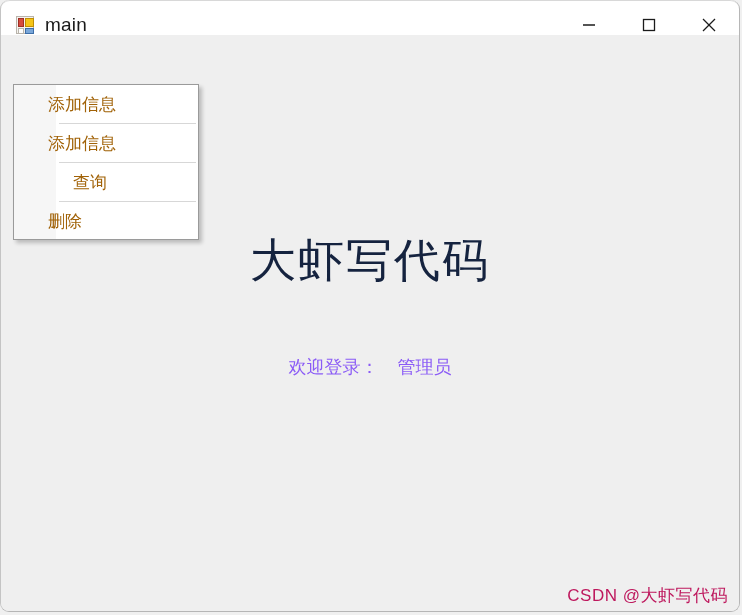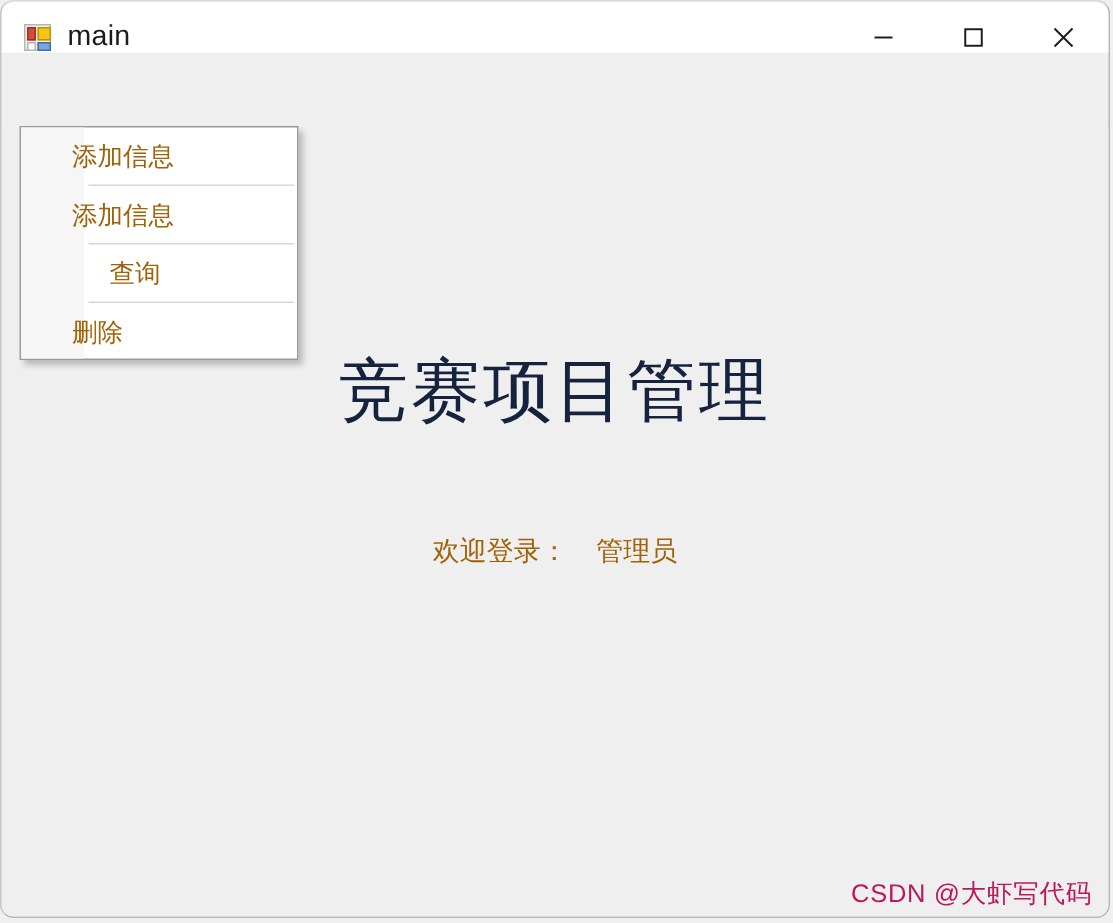--- a/index.html
+++ b/index.html
@@ -211,21 +211,21 @@
     white-space: nowrap;
   }
   #welcome-row {
     position: absolute;
     left: 0;
     top: 270px;
     width: 100%;
     text-align: center;
     font-family: "Liberation Sans", sans-serif;
     font-size: 18px;
-    color: #a16207;
+    color: #8b5cf6;
     white-space: nowrap;
   }
   #welcome-label { margin-right: 14px; }
 
   
   #watermark {
     position: absolute;
     right: 14px;
     bottom: 8px;
     font-size: 17px;
@@ -275,21 +275,21 @@
         <svg width="24" height="24" viewBox="0 0 24 24">
           <line x1="6" y1="6" x2="18" y2="18" stroke="#1b1b1b" stroke-width="1.3"></line>
           <line x1="18" y1="6" x2="6" y2="18" stroke="#1b1b1b" stroke-width="1.3"></line>
         </svg>
       </span>
     </div>
   </div>
 
 
   <div id="client-area">
-    <div id="system-title">竞赛项目管理</div>
+    <div id="system-title">大虾写代码</div>
     <div id="welcome-row">
       <span id="welcome-label">欢迎登录：</span>
       <span id="welcome-user">管理员</span>
     </div>
   </div>
 
   <div id="dropdown-panel">
     <div id="dropdown-gutter"></div>
   <div class="dropdown-item" style="top: 0px;">
         <span class="dd-label">添加信息</span>

